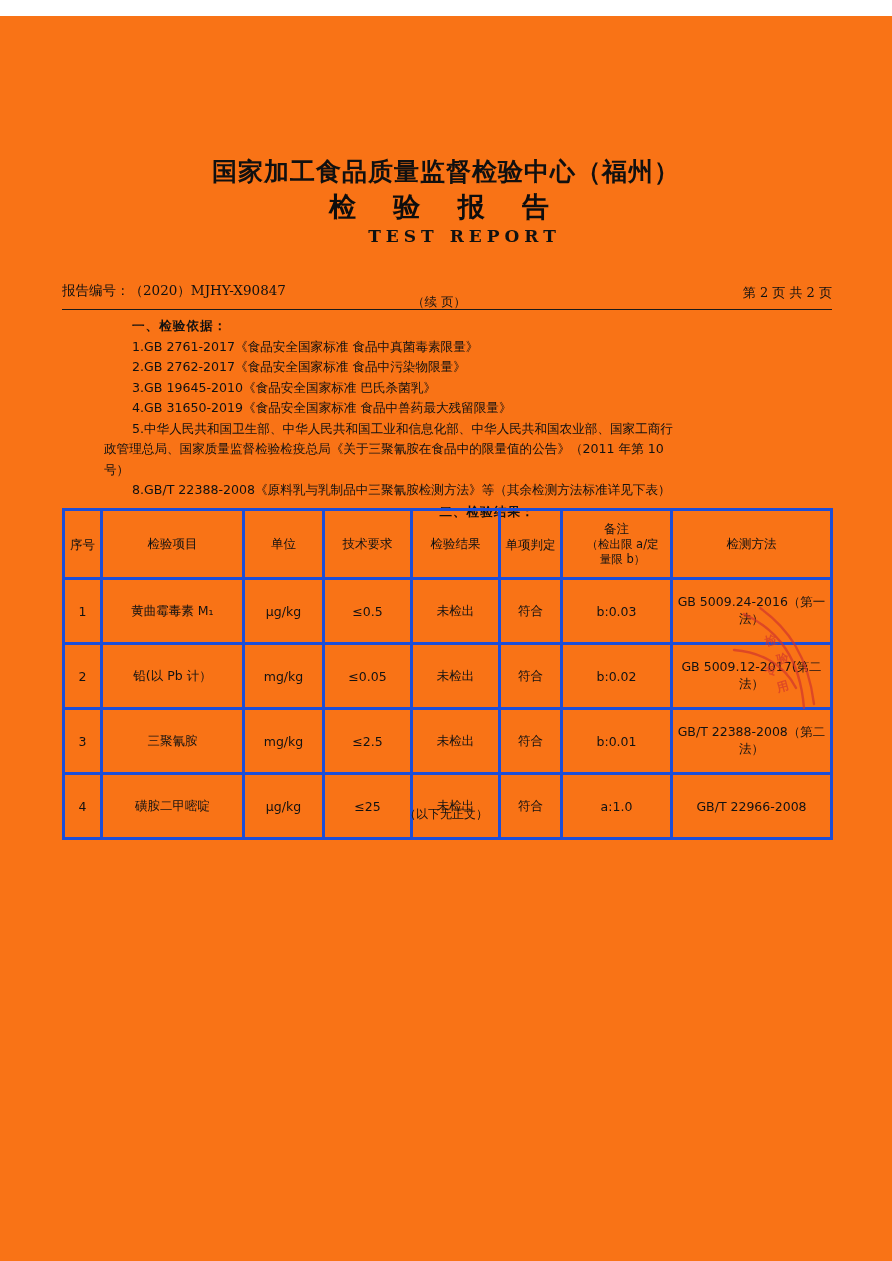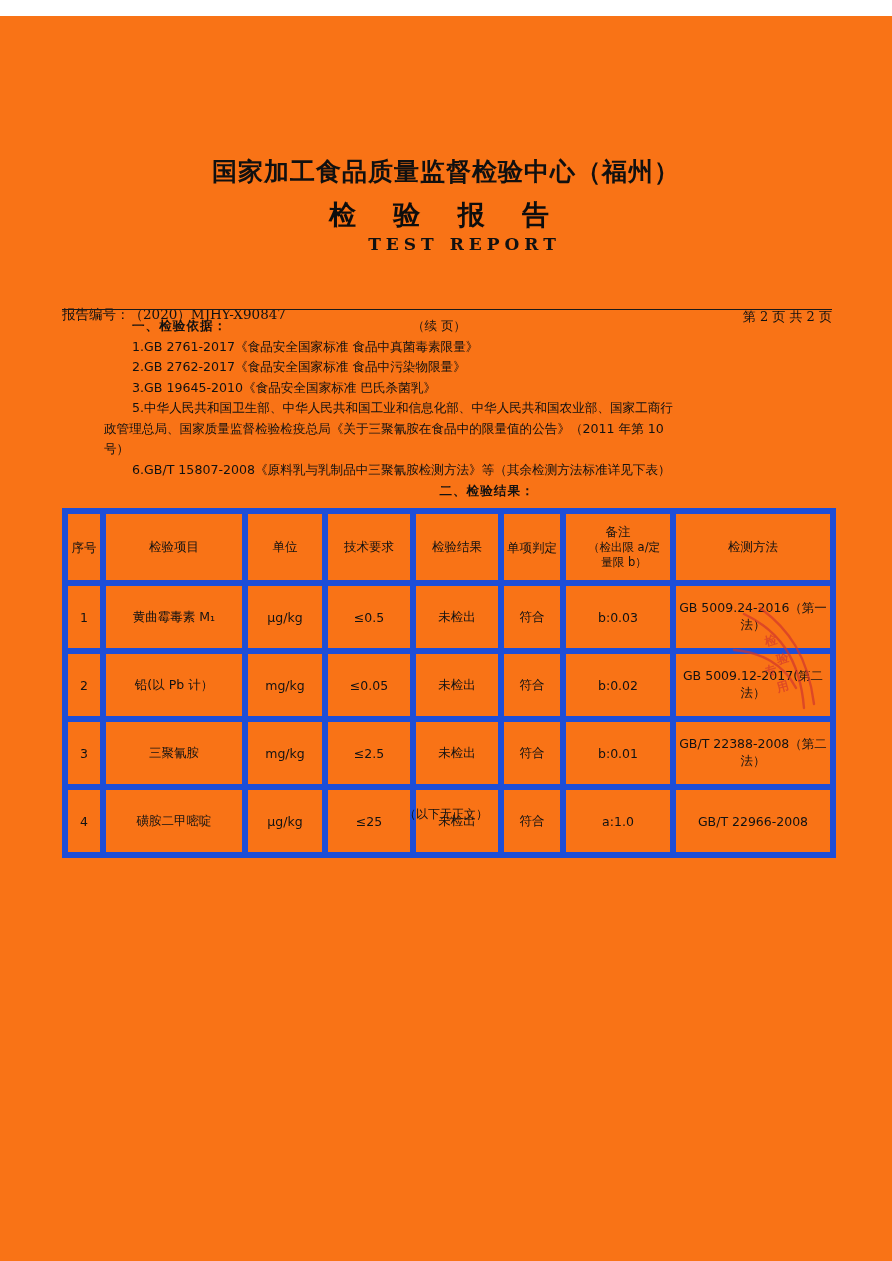--- a/index.html
+++ b/index.html
@@ -44,42 +44,41 @@
     font-size: 13.5px;
     letter-spacing: 0px;
     margin-top: 2px;
     color: #111;
   }
   .doc-title-cn {
     font-family: "DejaVu Serif", "Liberation Serif", serif;
     font-weight: bold;
     font-size: 27px;
     letter-spacing: 14px;
-    margin-top: 10px;
+    margin-top: 2px;
     color: #0d0d0d;
   }
   .doc-title-en {
     font-family: "DejaVu Serif", "Liberation Serif", serif;
     font-weight: bold;
     font-size: 17px;
     letter-spacing: 5px;
     margin-top: 1px;
     color: #111;
     margin-left: 37px;
   }
   
   .meta-row {
     position: absolute;
     left: 62px;
     top: 266px;
     width: 770px;
     height: 26px;
     font-size: 13.5px;
     font-family: "DejaVu Serif", "Liberation Serif", serif;
-    margin-top: 24px;
   }
   .meta-no {
     position: absolute;
     left: 0;
     top: 0;
     white-space: nowrap;
   }
   .meta-cont {
     position: absolute;
     left: 350px;
@@ -139,21 +138,21 @@
     top: 492px;
     width: 768px;
   }
   table.report {
     border-collapse: collapse;
     width: 768px;
     table-layout: fixed;
     font-family: "DejaVu Sans", "Liberation Sans", sans-serif;
   }
   table.report th, table.report td {
-    border: 6px solid #1d4ed8;
+    border: 3px solid #1d4ed8;
     text-align: center;
     vertical-align: middle;
     font-size: 12.5px;
     font-weight: normal;
     color: #121212;
   }
   table.report thead th {
     height: 62px;
     line-height: 16px;
     padding: 2px 1px;
@@ -219,24 +218,25 @@
     <div class="meta-cont">（续 页）</div>
     <div class="meta-page">第 2 页  共 2 页</div>
   </div>
   <div class="rule"></div>
 
   <div class="body-text">
     <div class="sec">一、检验依据：</div>
     <div class="li">1.GB 2761-2017《食品安全国家标准 食品中真菌毒素限量》</div>
     <div class="li">2.GB 2762-2017《食品安全国家标准 食品中污染物限量》</div>
     <div class="li">3.GB 19645-2010《食品安全国家标准 巴氏杀菌乳》</div>
+    <div class="li">4.GB 31650-2019《食品安全国家标准 食品中兽药最大残留限量》</div>
     <div class="li">5.中华人民共和国卫生部、中华人民共和国工业和信息化部、中华人民共和国农业部、国家工商行</div>
     <div class="cont">政管理总局、国家质量监督检验检疫总局《关于三聚氰胺在食品中的限量值的公告》（2011 年第 10</div>
     <div class="cont">号）</div>
-    <div class="li">6.GB/T 15807-2008《原料乳与乳制品中三聚氰胺检测方法》等（其余检测方法标准详见下表）</div>
+    <div class="li">8.GB/T 22388-2008《原料乳与乳制品中三聚氰胺检测方法》等（其余检测方法标准详见下表）</div>
     <div class="sec2">二、检验结果：</div>
   </div>
 
   <div class="tbl-wrap">
     <table class="report">
       <colgroup>
         <col class="col-no">
           <col class="col-item">
           <col class="col-unit">
           <col class="col-req">

